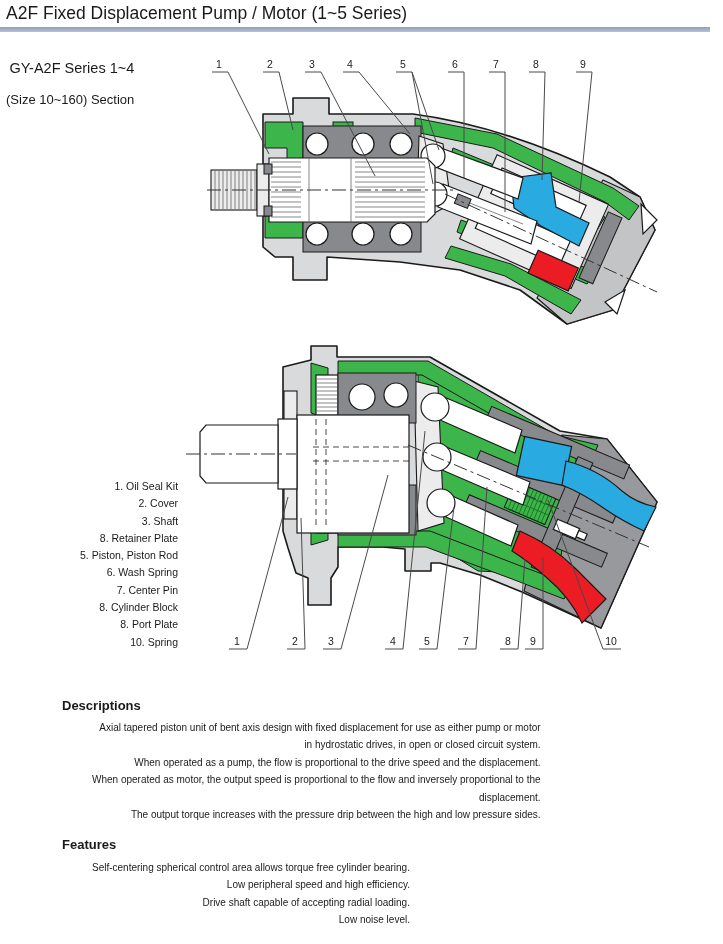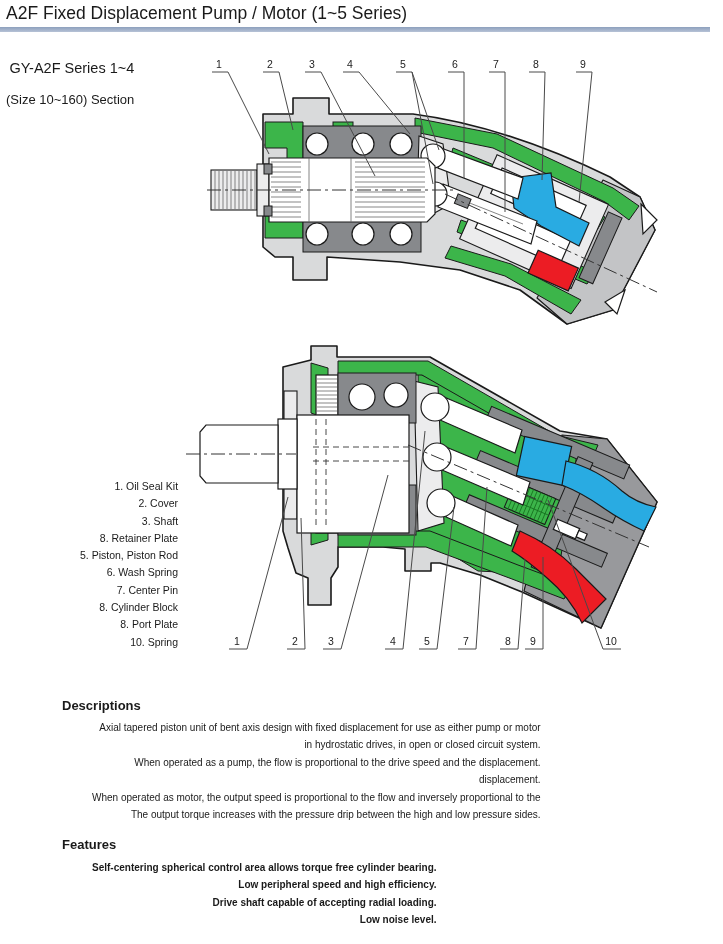--- a/index.html
+++ b/index.html
@@ -222,26 +222,26 @@
     <div>8. Cylinder Block</div>
     <div>8. Port Plate</div>
     <div>10. Spring</div>
   </div>
 
   <div class="secheading" style="top:698px;">Descriptions</div>
   <div class="bodylines" style="top:719px;">
     <div>Axial tapered piston unit of bent axis design with fixed displacement for use as either pump or motor</div>
     <div>in hydrostatic drives, in open or closed circuit system.</div>
     <div>When operated as a pump, the flow is proportional to the drive speed and the displacement.</div>
+    <div>When operated as motor, the output speed is proportional to the flow and inversely proportional to the</div>
     <div>displacement.</div>
-    <div>When operated as motor, the output speed is proportional to the flow and inversely proportional to the</div>
     <div>The output torque increases with the pressure drip between the high and low pressure sides.</div>
   </div>
 
   <div class="secheading" style="top:837px;">Features</div>
-  <div class="bodylines" style="top:859px;font-weight:bold;">
+  <div class="bodylines" style="top:859px;">
     <div>Self-centering spherical control area allows torque free cylinder bearing.</div>
     <div>Low peripheral speed and high efficiency.</div>
     <div>Drive shaft capable of accepting radial loading.</div>
     <div>Low noise level.</div>
   </div>
 
 </div>
 
 </body></html>

